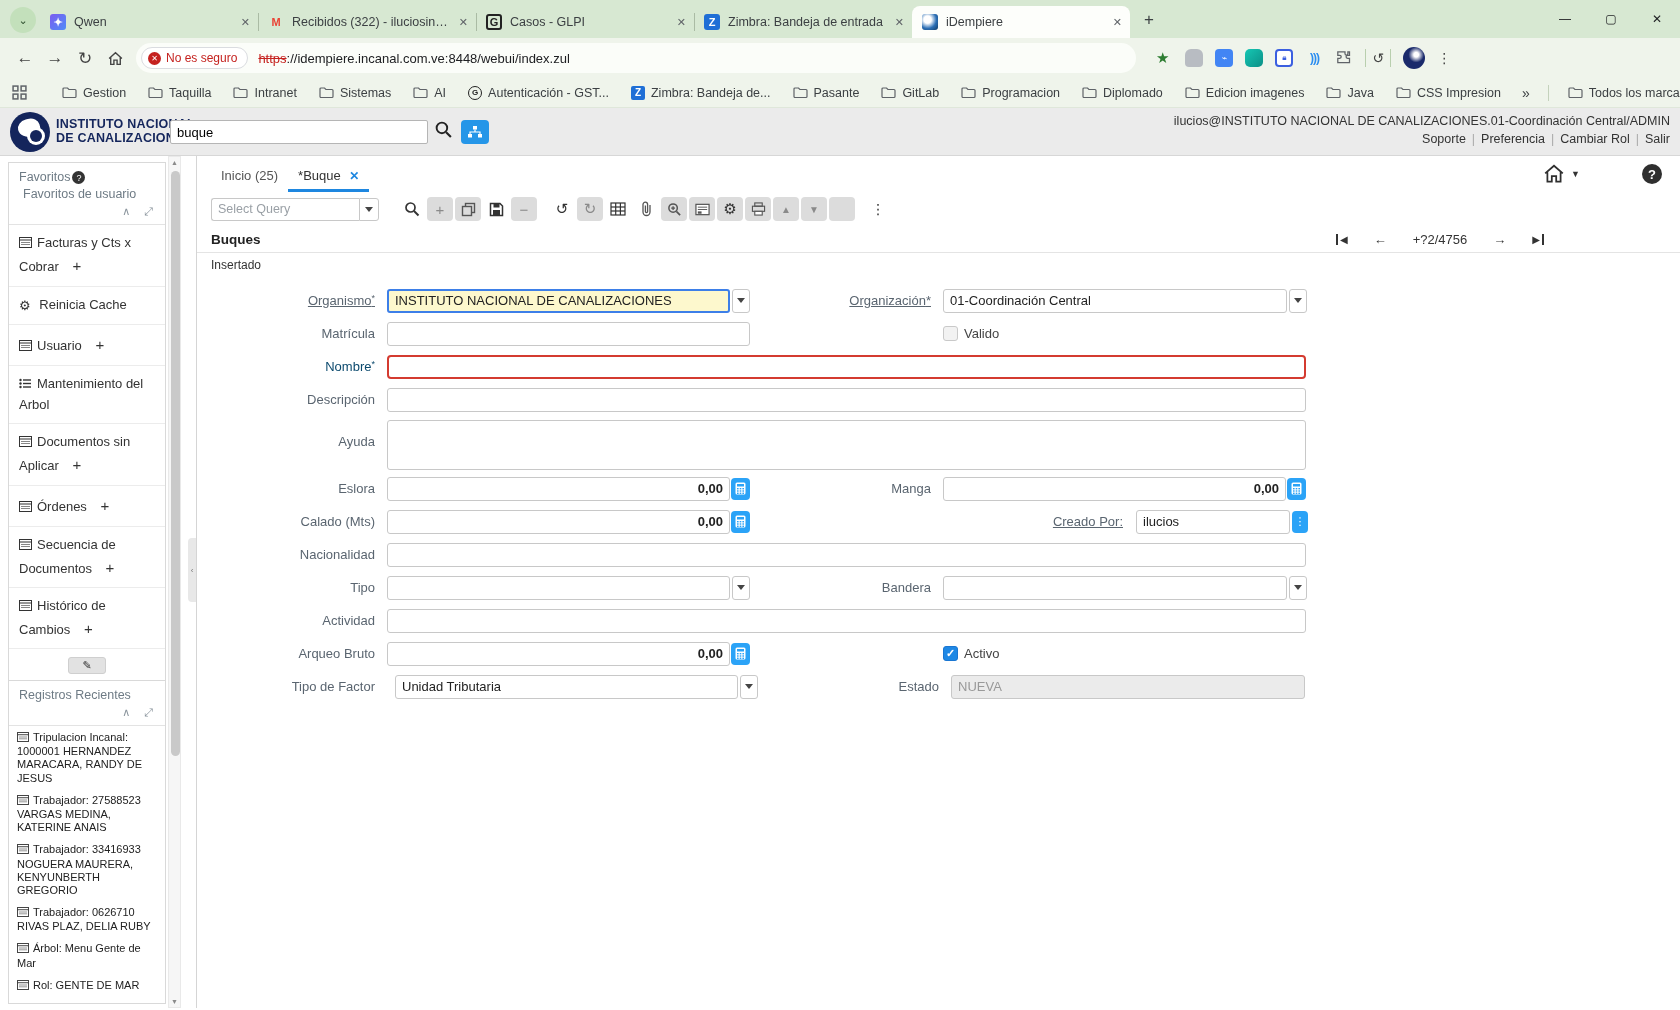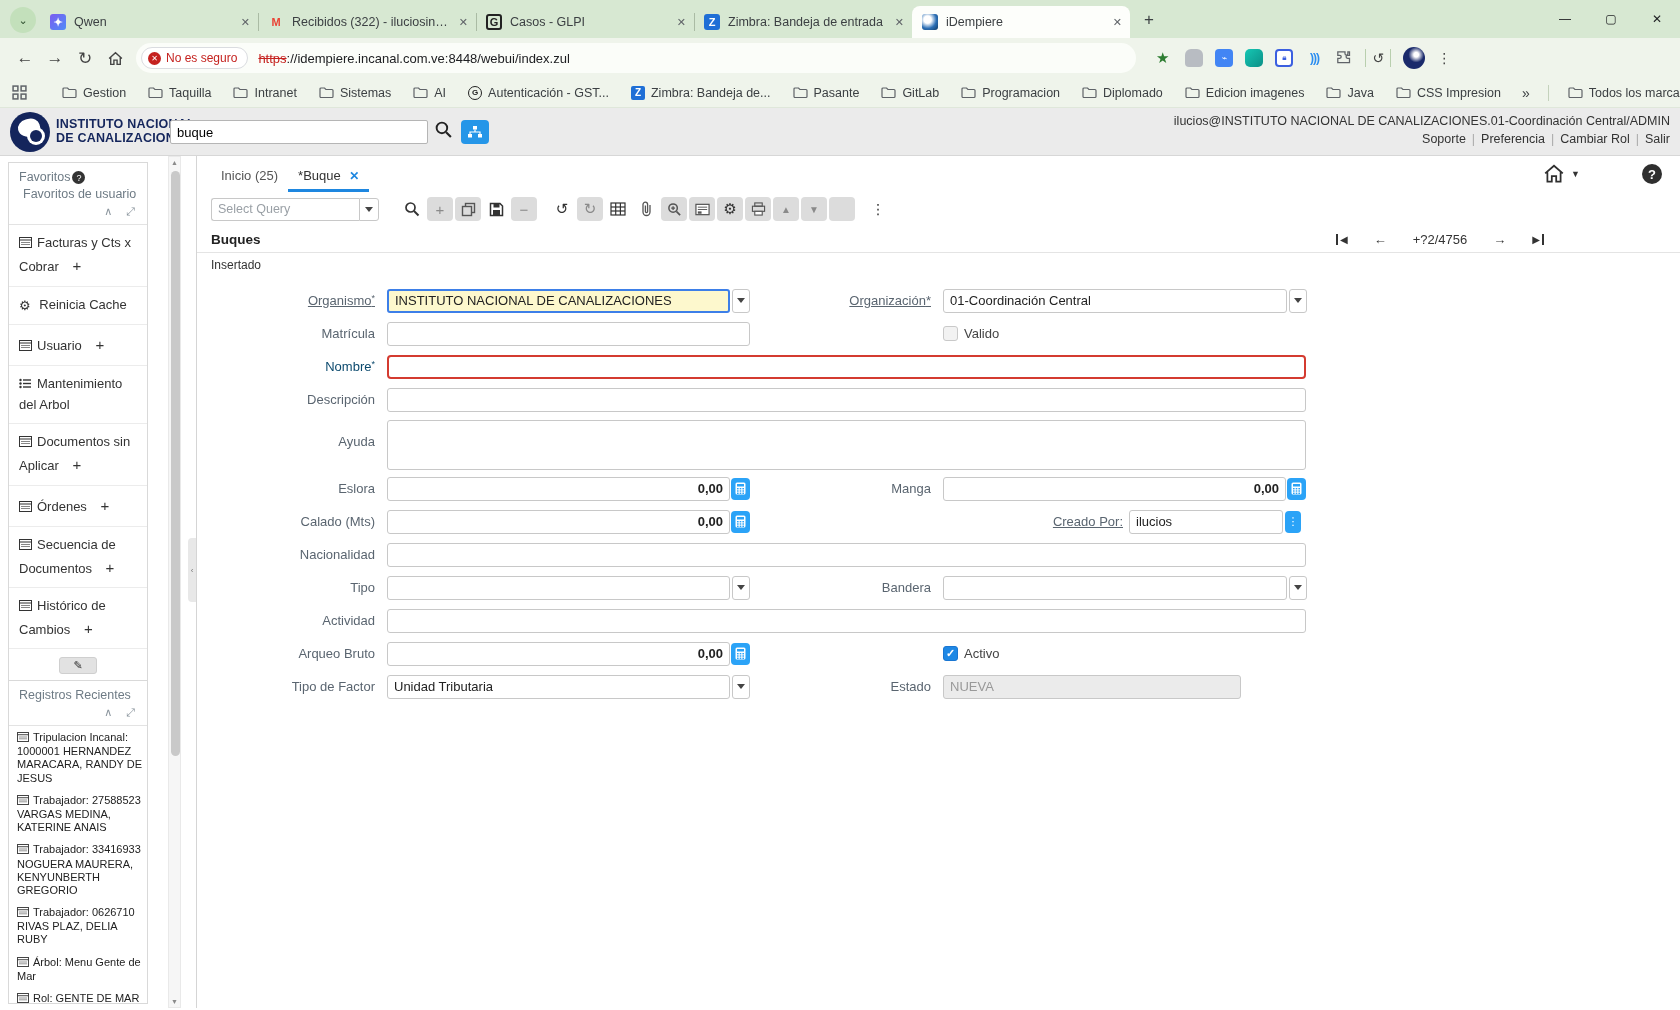--- a/index.html
+++ b/index.html
@@ -68,21 +68,21 @@
   .treebtn { margin-left:8px; width:28px; height:24px; background:#2596e8; border-radius:4px; display:flex; align-items:center; justify-content:center; cursor:pointer; }
   .user-block { position:absolute; right:10px; top:6px; text-align:right; }
   .user-line { font-size:12.5px; color:#333; }
   .links-line { font-size:12.5px; color:#333; margin-top:4px; }
   .links-line span.lnk { cursor:pointer; }
   .links-line span.pipe { color:#aaa; margin:0 6px; }
 
   
   .app-body { display:flex; height:852px; }
   .sidebar { width:196px; position:relative; background:#fff; flex:0 0 196px; }
-  .panel { position:absolute; left:8px; width:140px; border:1px solid #d9d9d9; background:#fff; }
+  .panel { position:absolute; left:8px; width:158px; border:1px solid #d9d9d9; background:#fff; }
   .panel-fav { top:6px; }
   .panel-rec { top:524px; bottom:4px; overflow:hidden; }
   .p-head { padding:7px 8px 0 10px; color:#6e7b85; font-size:12.5px; }
   .p-head .qmark { display:inline-flex; width:13px; height:13px; border-radius:50%; background:#333; color:#fff; font-size:9px; align-items:center; justify-content:center; margin-left:2px; vertical-align:middle; }
   .p-sub { padding:3px 8px 0 14px; color:#6e7b85; font-size:12.5px; }
   .p-ctrl { display:flex; justify-content:flex-end; gap:14px; padding:4px 12px 6px 0; color:#8a949c; font-size:11px; border-bottom:1px solid #e3e3e3; }
   .p-ctrl span { cursor:pointer; }
   .fav-item { padding:8px 6px 8px 10px; font-size:13px; color:#333; border-bottom:1px solid #ececec; line-height:1.55; cursor:pointer; }
   .fav-item:last-of-type { border-bottom:none; }
   .fav-item .iic { display:inline-block; vertical-align:-1px; margin-right:5px; }
@@ -702,21 +702,21 @@
                     <rect x="4.7" y="8.3" width="1.6" height="1.4"></rect>
                     <rect x="7.4" y="8.3" width="1.6" height="1.4"></rect>
                     <rect x="2" y="10.6" width="1.6" height="1.4"></rect>
                     <rect x="4.7" y="10.6" width="1.6" height="1.4"></rect>
                     <rect x="7.4" y="10.6" width="1.6" height="1.4"></rect>
                   </g>
                 </svg>
               </span>
           </div>
           <div class="rlbl rlbl-xl link">Creado Por:</div>
-          <div class="fld" style="margin-left:0">
+          <div class="fld" style="margin-left:7px">
             <input class="tf" style="width: 154px;" value="ilucios">
             <span class="zoom-btn">⋮</span>
           </div>
         </div>
 
         <div class="frow">
           <div class="lbl">Nacionalidad</div>
           <div class="fld wide919" style="margin-left:6px">
             <input class="tf" style="">
           </div>
@@ -770,27 +770,27 @@
           </div>
           <div class="rlbl"></div>
           <div class="fld fld-right">
             <span class="cbx checked">✓</span>
             <span class="cbx-lbl">Activo</span>
           </div>
         </div>
 
         <div class="frow">
           <div class="lbl">Tipo de Factor</div>
-          <div class="fld fld-left" style="margin-left:6px">
+          <div class="fld fld-left" style="margin-left:14px">
             <input class="tf" style="width: 344px;" value="Unidad Tributaria">
             <span class="combo-arrow">
                 <span class="tri-dn"></span>
               </span>
           </div>
           <div class="rlbl">Estado</div>
           <div class="fld fld-right">
-            <input class="tf" disabled="" style="width: 298px;" value="NUEVA">
+            <input class="tf" disabled="" style="width: 354px;" value="NUEVA">
           </div>
         </div>
       </div>
     </div>
   </div>
 </div>
 
 </body></html>

